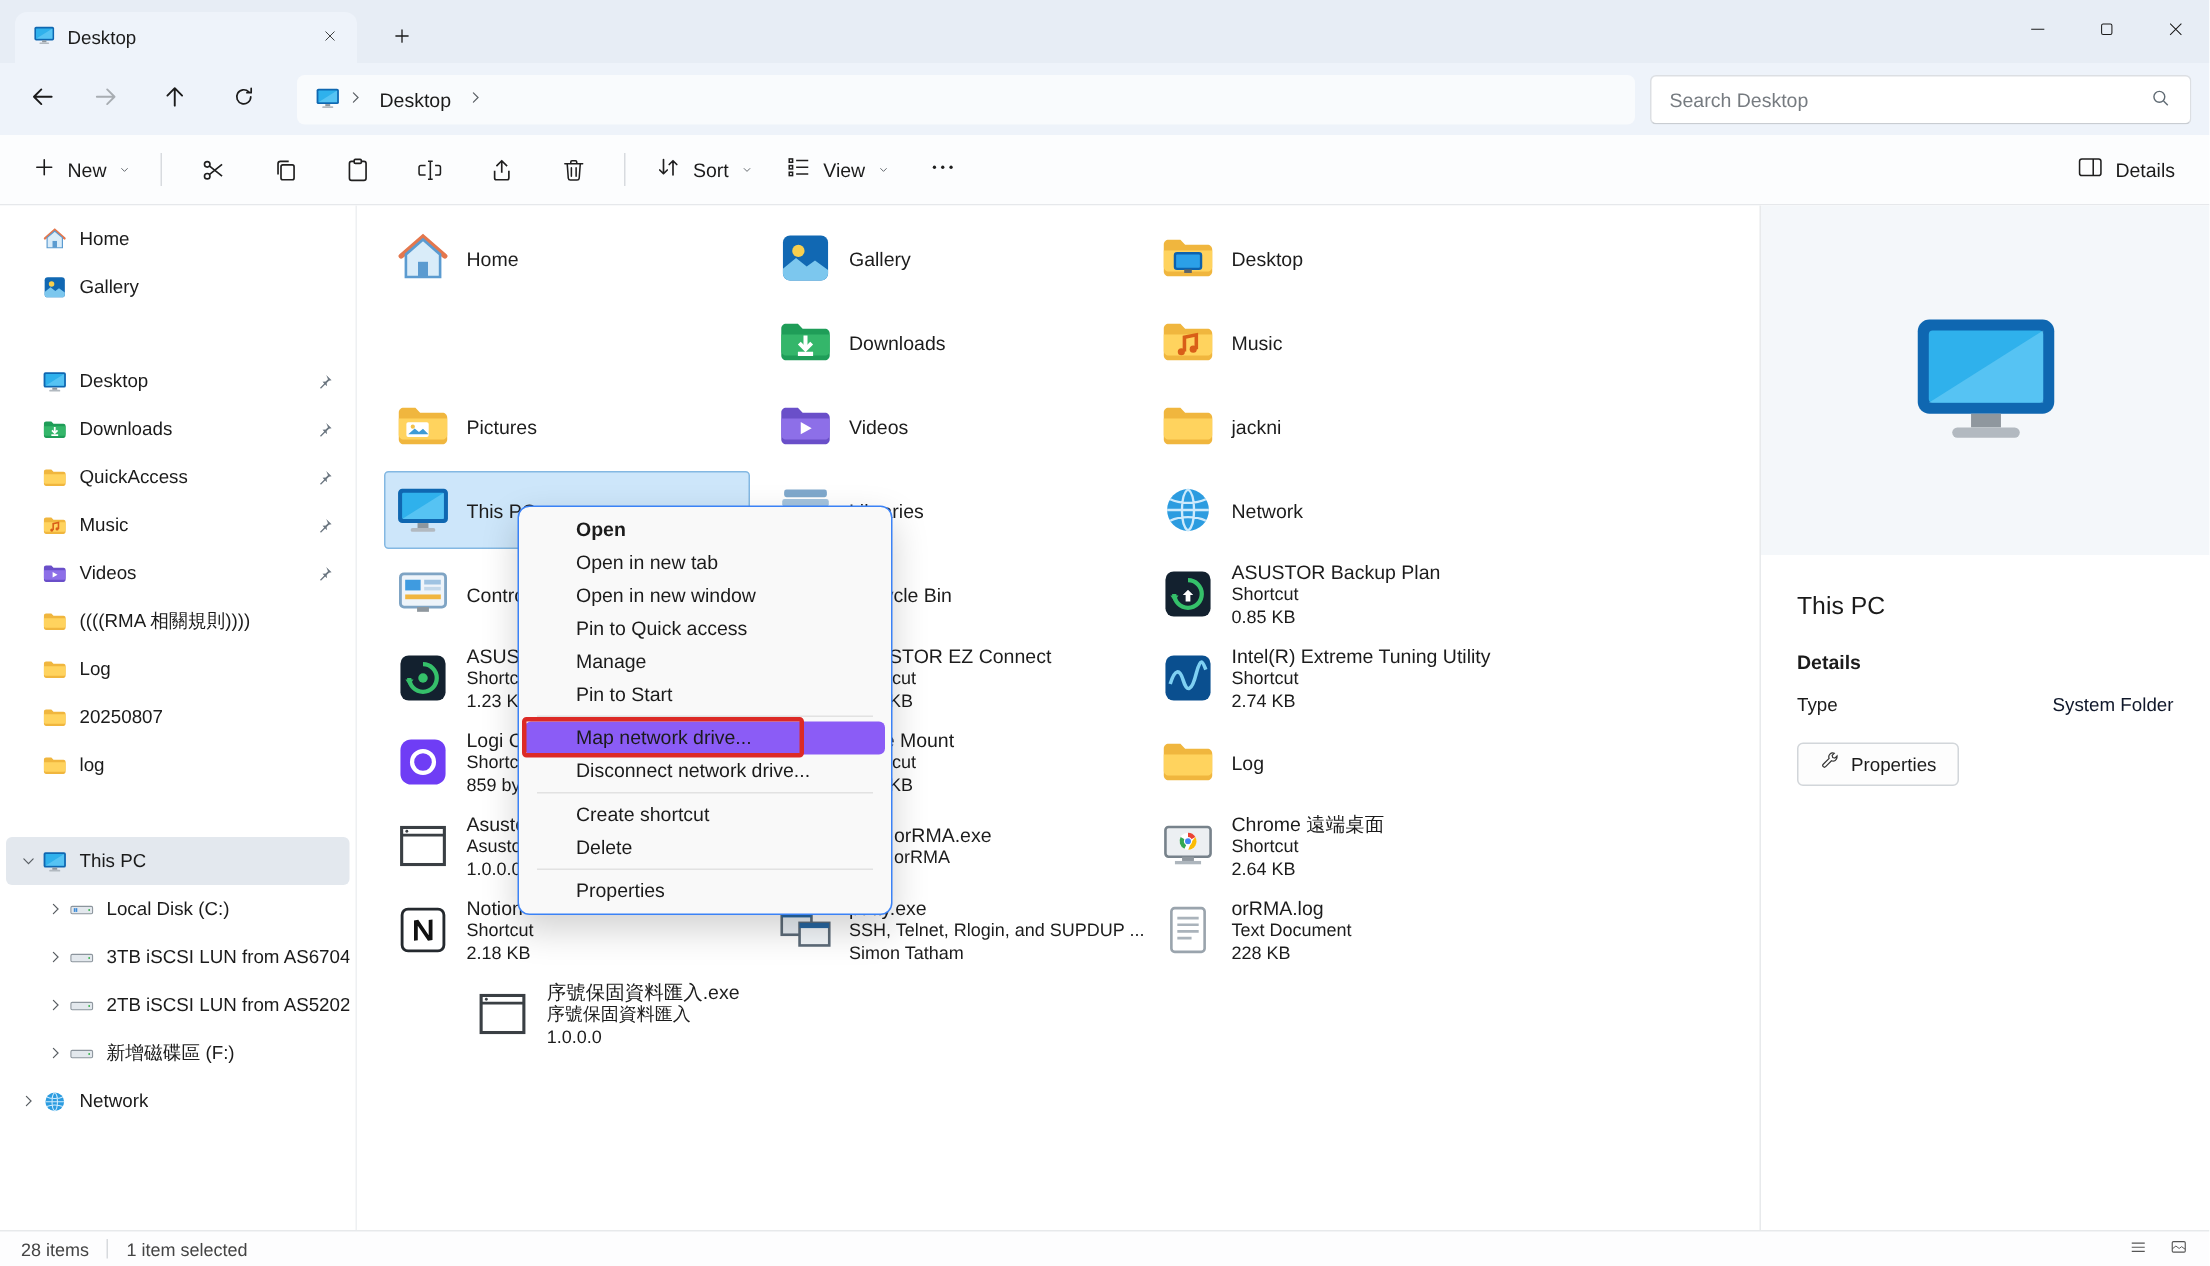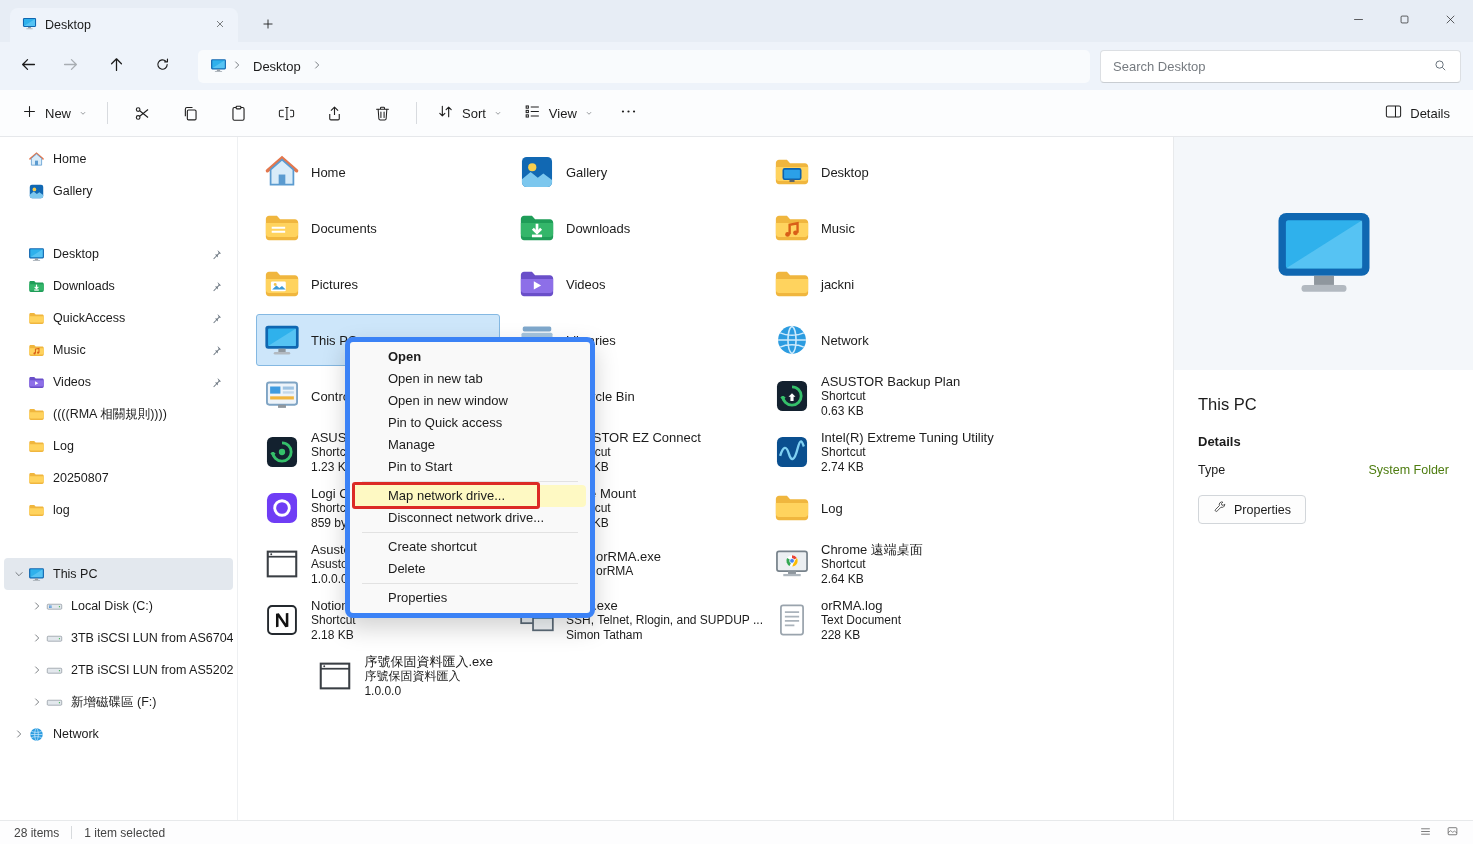--- a/index.html
+++ b/index.html
@@ -44,33 +44,33 @@
 .sb-chev{width:18px;display:flex;justify-content:center;flex:none}
 .sb-label{margin-left:8px;font-size:12.5px;white-space:nowrap;overflow:hidden}
 .pin{position:absolute;right:10px}
 
 .main{position:absolute;top:137px;left:237px;width:936px;bottom:24px;background:#fff;border-left:1px solid #eef0f2}
 .tile{position:absolute;width:244px;height:52px;display:flex;align-items:center;padding:0 6px;border:1px solid transparent;border-radius:3px}
 .tile.selected{background:#cde6fa;border-color:#84b8e2}
 .tlabel{margin-left:10px;line-height:15px;font-size:12px;color:#1c1c1c;white-space:nowrap}
 .tlabel .l0{font-size:13px}
 
-.context-menu{position:absolute;left:345px;top:337px;width:250px;background:#f9f9f9;border:5px solid #3b82f6;border-radius:8px;box-shadow:0 10px 24px rgba(0,0,0,.18);padding:4px 0;z-index:40}
+.context-menu{position:absolute;left:345px;top:337px;width:250px;background:#f9f9f9;border:1px solid #3b82f6;border-radius:8px;box-shadow:0 10px 24px rgba(0,0,0,.18);padding:4px 0;z-index:40}
 .menu-item{height:22px;line-height:22px;margin:0 4px;padding-left:34px;border-radius:4px;font-size:13px;white-space:nowrap}
 .menu-item.bold{font-weight:700}
-.menu-item.hover{background:#fef9c3}
+.menu-item.hover{background:#8b5cf6}
 .menu-sep{height:1px;background:#e2e2e2;margin:3px 12px}
 .annotation-box{position:absolute;border:3px solid #dc2a26;border-radius:3px;pointer-events:none;z-index:60}
 
 .details-pane{position:absolute;top:137px;right:0;width:300px;bottom:24px;background:#fff;border-left:1px solid #e8eaec}
 .dp-preview{height:233px;background:#f4f7fa;display:flex;align-items:center;justify-content:center}
 .dp-title{margin:25px 0 0 24px;font-size:16.5px}
 .dp-sec{margin:20px 24px 0;font-size:13px;font-weight:600}
 .dp-row{margin:14px 24px 0;display:flex;justify-content:space-between;font-size:12.5px}
-.dp-row .v{color:#4d7c0f}
+.dp-row .v{color:#0f172a}
 .dp-btn{margin:18px 24px 0;width:108px;height:29px;border:1px solid #d2d6da;border-radius:4px;background:#fdfdfd;display:flex;align-items:center;justify-content:center;gap:7px;font-size:12.5px}
 
 .statusbar{position:absolute;left:0;right:0;bottom:0;height:24px;background:#fdfdfe;border-top:1px solid #e7e9eb;display:flex;align-items:center;gap:12px;padding:0 14px;font-size:12px;color:#444}
 .sb-div{width:1px;height:13px;background:#d7dadd}
 .status-icons{margin-left:auto;display:flex;gap:14px;align-items:center}
 </style>
 </head>
 <body>
 
 <div class="titlebar">
@@ -574,34 +574,20 @@
         <svg viewBox="0 0 24 24">
           <path d="M2.8 11.2 12 3.2l9.2 8" fill="none" stroke="#e4774d" stroke-width="2.2" stroke-linecap="round"></path>
           <path d="M4.8 10.5V20h14.4v-9.5L12 4.2z" fill="#d9ecf9" stroke="#5b9bd0" stroke-width="1.1"></path>
           <rect x="9.9" y="13.6" width="4.2" height="6.4" fill="#5b9bd0"></rect>
         </svg>
       </span>
       <div class="tlabel" style="margin-left:10px">
         <div class="l0">Home</div>
       </div>
     </div>
-    <div class="tile" style="left: 18px; top: 65px;">
-      <span class="ico i38">
-        <svg viewBox="0 0 24 24">
-          <path d="M1.8 6.3c0-1.1.9-2 2-2h5l2 2.1h9.4c1.1 0 2 .9 2 2v9.3c0 1.1-.9 2-2 2H3.8c-1.1 0-2-.9-2-2z" fill="#f0b63e"></path>
-          <path d="M1.8 8.8h20.4v6.9c0 1.1-.9 2-2 2H3.8c-1.1 0-2-.9-2-2z" fill="#ffd35e"></path>
-          <g stroke="#fff" stroke-width="1.3">
-            <path d="M5.5 11.8h8.5M5.5 14.4h8.5"></path>
-          </g>
-        </svg>
-      </span>
-      <div class="tlabel" style="margin-left:10px">
-        <div class="l0">Documents</div>
-      </div>
-    </div>
     <div class="tile" style="left: 18px; top: 121px;">
       <span class="ico i38">
         <svg viewBox="0 0 24 24">
           <path d="M1.8 6.3c0-1.1.9-2 2-2h5l2 2.1h9.4c1.1 0 2 .9 2 2v9.3c0 1.1-.9 2-2 2H3.8c-1.1 0-2-.9-2-2z" fill="#f0b63e"></path>
           <path d="M1.8 8.8h20.4v6.9c0 1.1-.9 2-2 2H3.8c-1.1 0-2-.9-2-2z" fill="#ffd35e"></path>
           <rect x="5" y="10.4" width="9.4" height="6.2" rx=".8" fill="#fff"></rect>
           <path d="M5.8 15.5l2.7-2.5 1.8 1.5 1.7-1.3 2.3 2.3z" fill="#3e9bd6"></path>
           <circle cx="7.7" cy="12.3" r=".9" fill="#f3c14b"></circle>
         </svg>
       </span>
@@ -881,21 +867,21 @@
         <svg viewBox="0 0 24 24">
           <rect x="2.5" y="2.5" width="19" height="19" rx="3.5" fill="#13212f"></rect>
           <path d="M12 6.2a5.8 5.8 0 1 1-5.8 5.8" stroke="#35c06a" stroke-width="1.8" fill="none"></path>
           <path d="M4.6 12.6l1.7 2.6 1.7-2.6z" fill="#35c06a"></path>
           <path d="M9.8 12.4 12 10.2l2.2 2.2h-1.2v2.8h-2v-2.8z" fill="#fff"></path>
         </svg>
       </span>
       <div class="tlabel" style="margin-left:10px">
         <div class="l0">ASUSTOR Backup Plan</div>
         <div class="l1">Shortcut</div>
-        <div class="l2">0.63 KB</div>
+        <div class="l2">0.85 KB</div>
       </div>
     </div>
     <div class="tile" style="left: 528px; top: 289px; align-items: center;">
       <span class="ico i38">
         <svg viewBox="0 0 24 24">
           <rect x="2.5" y="2.5" width="19" height="19" rx="3.5" fill="#0a4f8f"></rect>
           <path d="M4.5 14.5c2-6.5 4-6.5 5.5-1.5s3.5 5 5.5-3 3-4 4-1.5" stroke="#7fd0f2" stroke-width="1.5" fill="none"></path>
         </svg>
       </span>
       <div class="tlabel" style="margin-left:10px">

